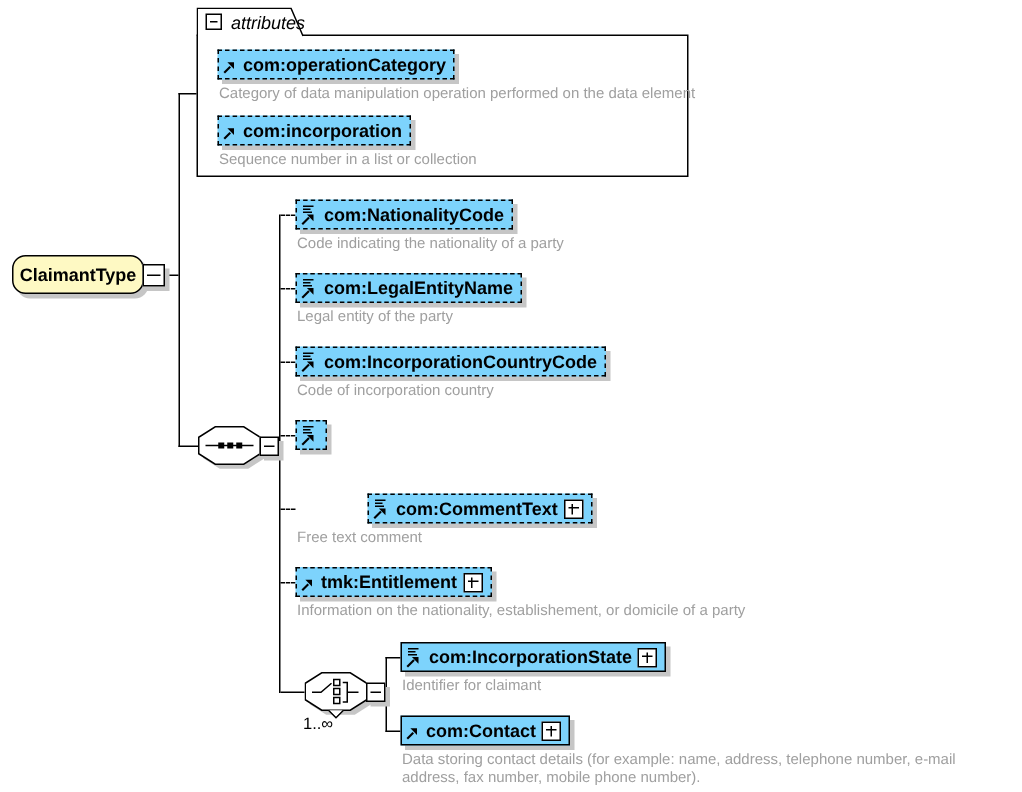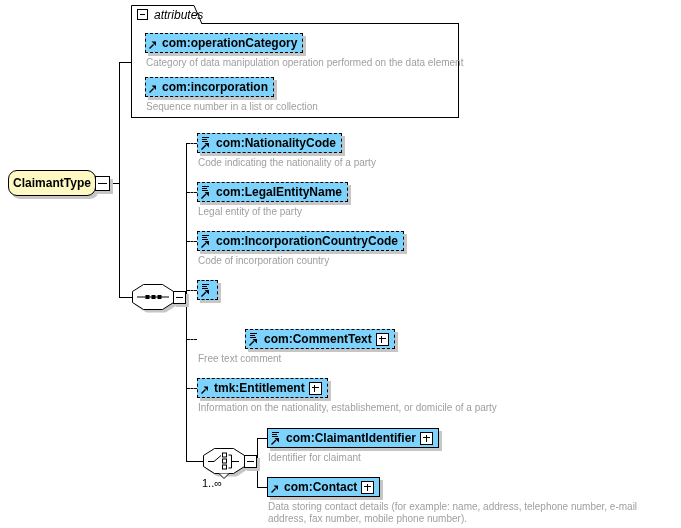--- a/index.html
+++ b/index.html
@@ -201,21 +201,21 @@
   <div class="occ-label" style="left:202px;top:477px;">1..∞</div>
 
   <div class="node solid" style="left:267px;top:428px;">
     <span class="icon">
       <svg width="12" height="15" viewBox="0 0 12 15">
           <path d="M2,1.5 H9 M2,3.5 H7 M2,5.5 H8" stroke="#000" fill="none"></path>
           <path d="M1.5,13.5 L6,9" stroke="#000" stroke-width="1.4" fill="none"></path>
           <polygon points="9,7 9,11.5 4.6,7" fill="#000"></polygon>
         </svg>
     </span>
-    <span class="nm">com:ClaimantIdentifier</span>
+    <span class="nm">com:IncorporationState</span>
     <span class="toggle plus"></span>
   </div>
   <div class="desc" style="left:268px;top:452px;">Identifier for claimant</div>
 
   <div class="node solid" style="left:267px;top:477px;">
     <span class="icon">
       <svg width="10" height="13" viewBox="0 0 10 13">
           <path d="M1.5,11.5 L5.5,7.5" stroke="#000" stroke-width="1.4" fill="none"></path>
           <polygon points="8,4.5 8,9 3.6,4.5" fill="#000"></polygon>
         </svg>

